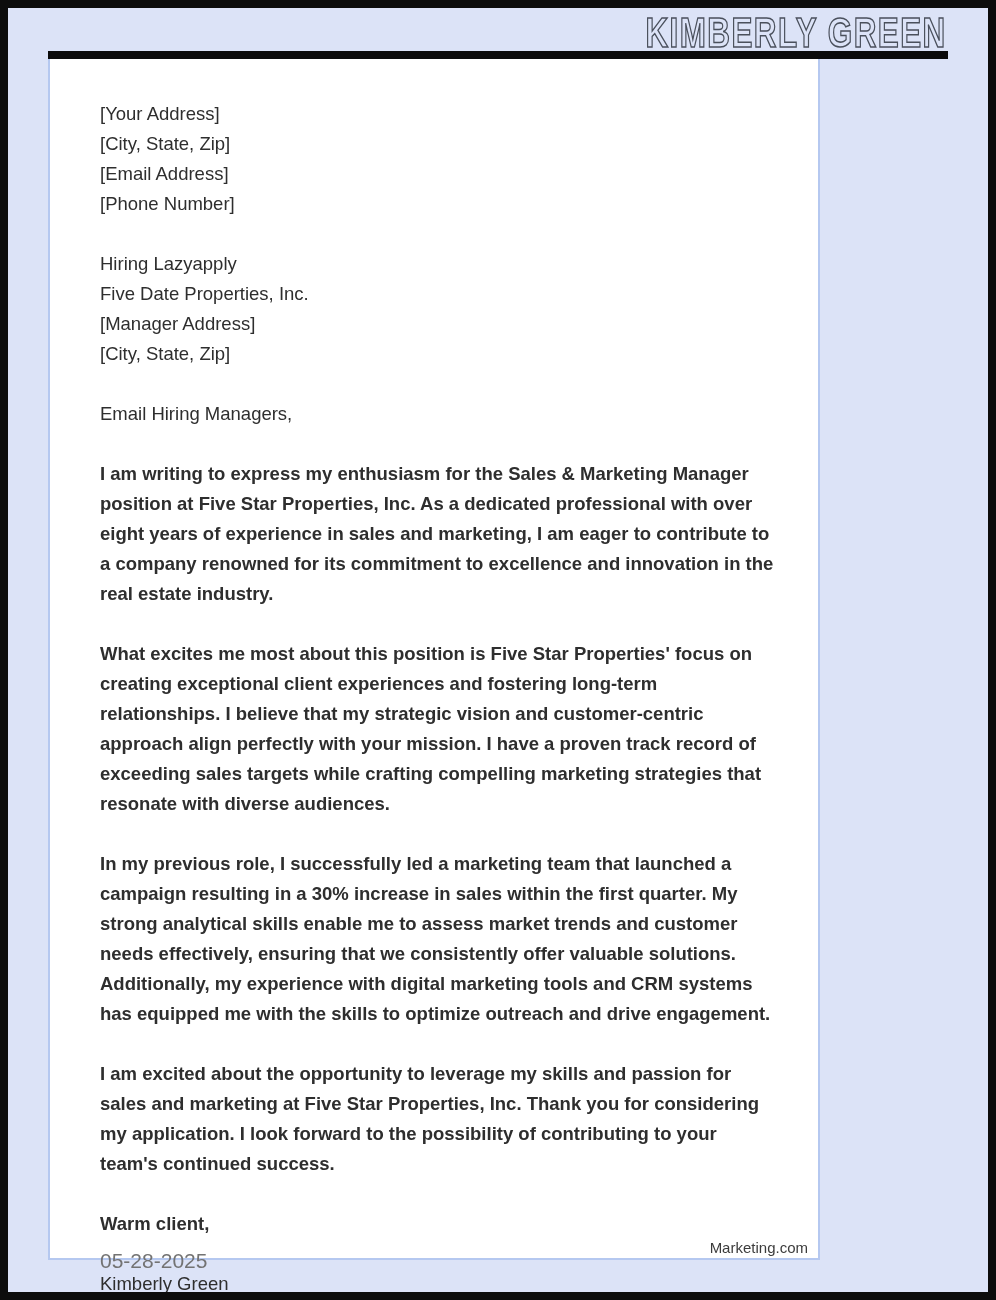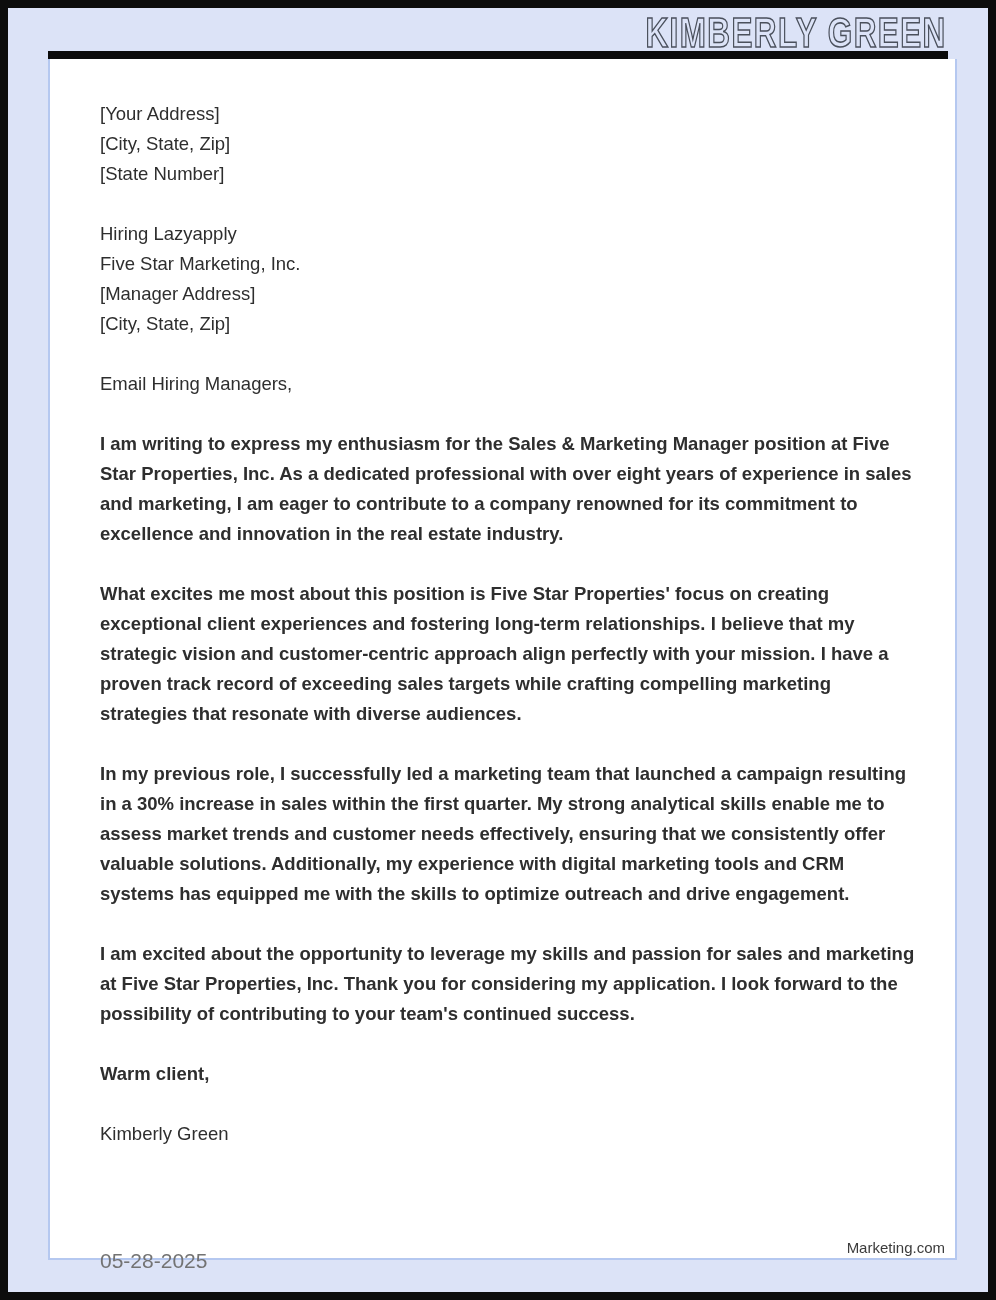--- a/index.html
+++ b/index.html
@@ -33,21 +33,21 @@
   }
   .divider-bar {
     position: absolute;
     left: 40px; top: 43px;
     width: 900px; height: 8px;
     background: #0b0b0b;
   }
   .page {
     position: absolute;
     left: 40px; top: 51px;
-    width: 909px; height: 1201px;
+    width: 772px; height: 1201px;
     background: #ffffff;
     border: 2px solid #b5c8f0;
     border-top: none;
     padding: 40px 40px 0 50px;
   }
   .page, .page * {
     font-size: 18.5px;
     line-height: 30px;
     color: #2e2e2e;
   }
@@ -75,26 +75,27 @@
 <div class="canvas">
 
   <div class="header-name">KIMBERLY GREEN</div>
   <div class="divider-bar"></div>
 
   <div class="page">
 
     <div class="block">
       <div>[Your Address]</div>
       <div>[City, State, Zip]</div>
-      <div>[State Number]</div>
+      <div>[Email Address]</div>
+      <div>[Phone Number]</div>
     </div>
 
     <div class="block">
       <div>Hiring Lazyapply</div>
-      <div>Five Star Marketing, Inc.</div>
+      <div>Five Date Properties, Inc.</div>
       <div>[Manager Address]</div>
       <div>[City, State, Zip]</div>
     </div>
 
     <div class="block">Email Hiring Managers,</div>
 
     <div class="para">I am writing to express my enthusiasm for the Sales &amp; Marketing Manager position at Five Star Properties, Inc. As a dedicated professional with over eight years of experience in sales and marketing, I am eager to contribute to a company renowned for its commitment to excellence and innovation in the real estate industry.</div>
     <div class="para">What excites me most about this position is Five Star Properties' focus on creating exceptional client experiences and fostering long-term relationships. I believe that my strategic vision and customer-centric approach align perfectly with your mission. I have a proven track record of exceeding sales targets while crafting compelling marketing strategies that resonate with diverse audiences.</div>
     <div class="para">In my previous role, I successfully led a marketing team that launched a campaign resulting in a 30% increase in sales within the first quarter. My strong analytical skills enable me to assess market trends and customer needs effectively, ensuring that we consistently offer valuable solutions. Additionally, my experience with digital marketing tools and CRM systems has equipped me with the skills to optimize outreach and drive engagement.</div>
     <div class="para">I am excited about the opportunity to leverage my skills and passion for sales and marketing at Five Star Properties, Inc. Thank you for considering my application. I look forward to the possibility of contributing to your team's continued success.</div>

